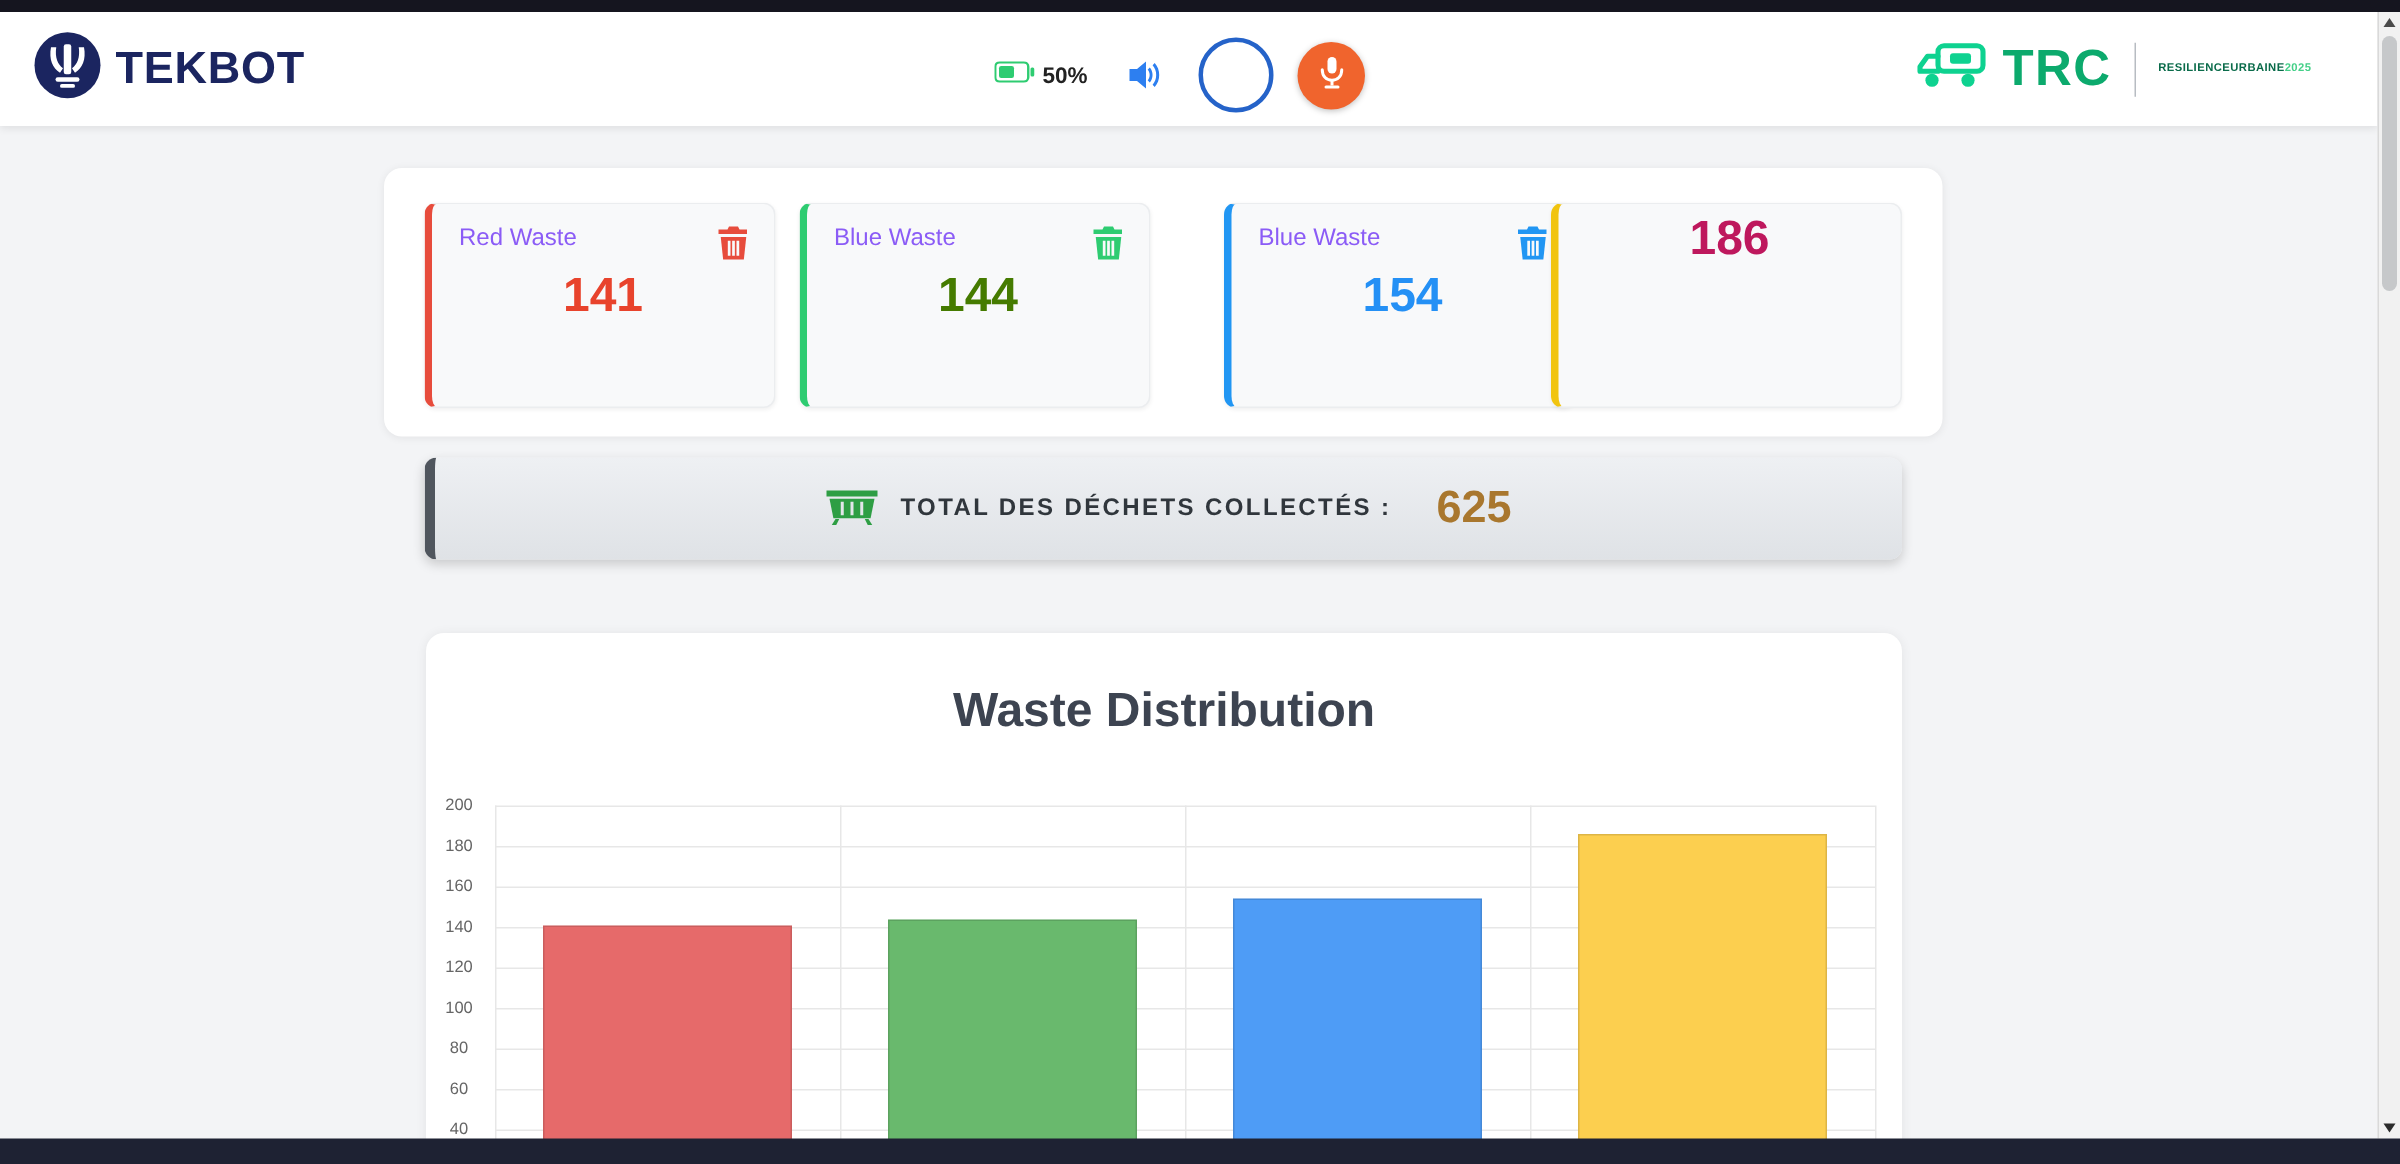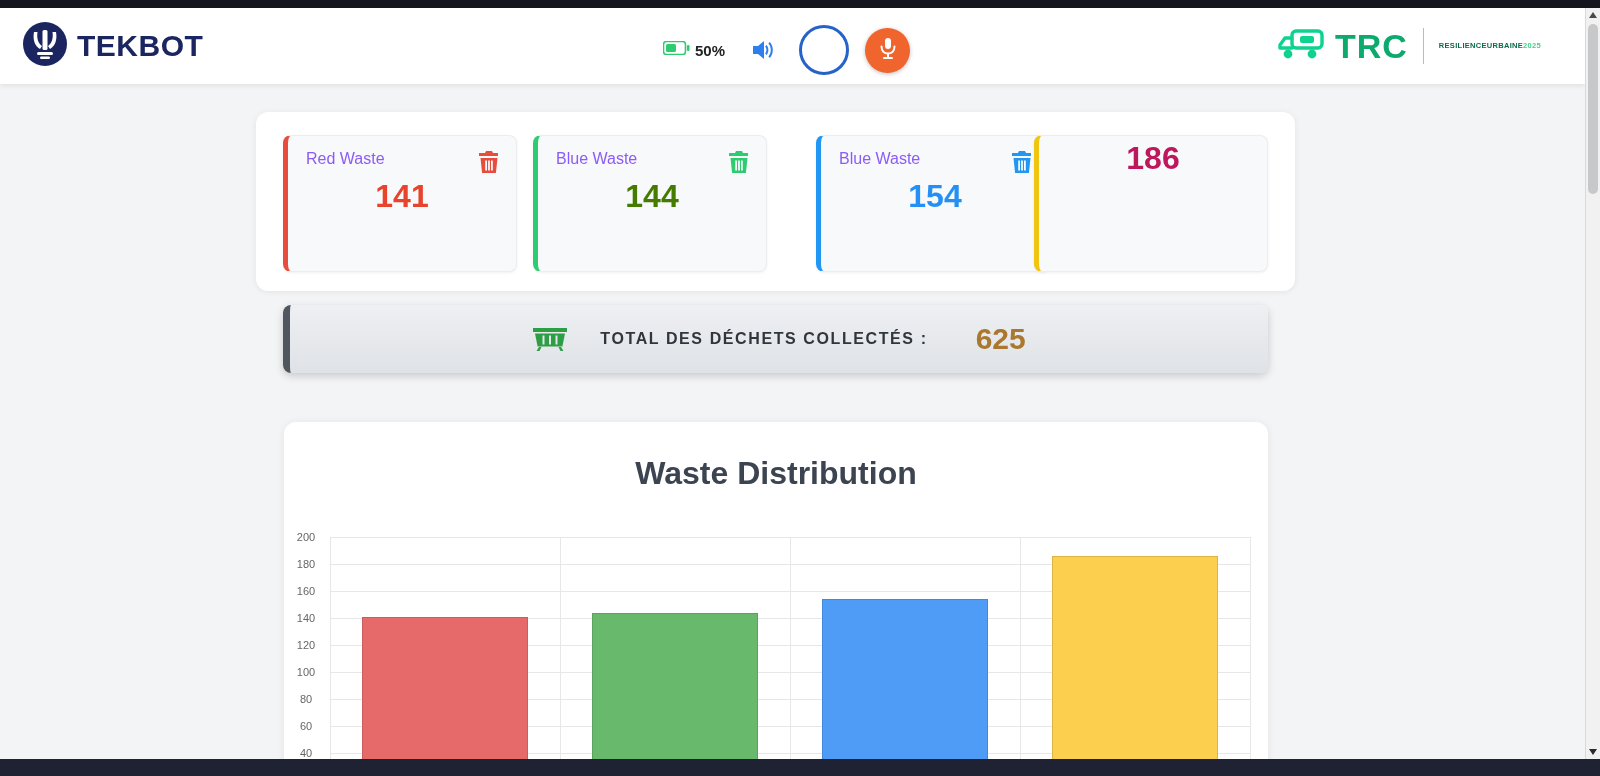--- a/index.html
+++ b/index.html
@@ -45,21 +45,21 @@
   .waste-card { position:absolute; top:23px; width:234px; height:137px; background:#f8f9fa; border:1px solid #ebedef; border-left:5px solid #999; border-radius:8px; box-shadow:0 1px 3px rgba(0,0,0,.06); }
   .waste-card.c0 { left:27px; } .waste-card.c1 { left:277px; } .waste-card.c2 { left:528px; } .waste-card.c3 { left:778px; }
   .card-head { display:flex; justify-content:space-between; align-items:flex-start; padding:14px 16px 0 18px; }
   .card-label { font-size:16px; font-weight:400; color:#8b5cf6; }
   .trash-icon { display:flex; cursor:pointer; }
   .card-value { font-size:32px; font-weight:700; text-align:center; margin-top:4px; }
 
   
   .total-banner { position:absolute; left:283px; top:305px; width:985px; height:68px; border-radius:8px; border-left:7px solid #50565e;
     background:linear-gradient(180deg,#eef0f3,#dfe2e6); box-shadow:0 3px 8px rgba(0,0,0,.18);
-    display:flex; align-items:center; justify-content:center; gap:32px; }
+    display:flex; align-items:center; justify-content:center; gap:14px; }
   .total-label { font-size:16px; font-weight:700; letter-spacing:1.6px; color:#30363c; }
   .total-value { font-size:30px; font-weight:700; color:#a9772e; margin-left:16px; }
 
   
   .chart-panel { position:absolute; left:284px; top:422px; width:984px; height:440px; background:#fff; border-radius:12px; box-shadow:0 1px 8px rgba(0,0,0,.07); }
   .chart-title { font-size:32px; font-weight:700; color:#3d4451; text-align:center; padding-top:33px; }
   .chart-subtitle { font-size:15px; font-weight:700; color:#363b40; text-align:center; margin-top:24px; }
   .plot { position:absolute; left:46px; top:115px; width:920px; height:270px; }
   .hgrid { position:absolute; left:0; width:920px; height:1px; background:#e7e7e7; }
   .vgrid { position:absolute; top:0; width:1px; height:270px; background:#e7e7e7; }

